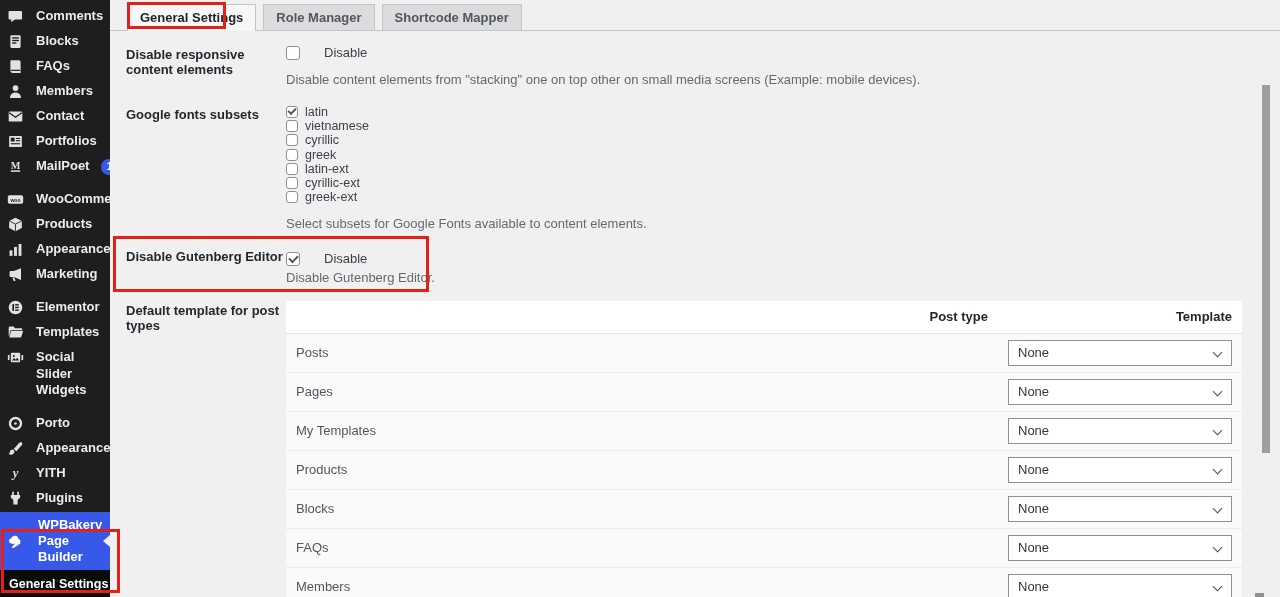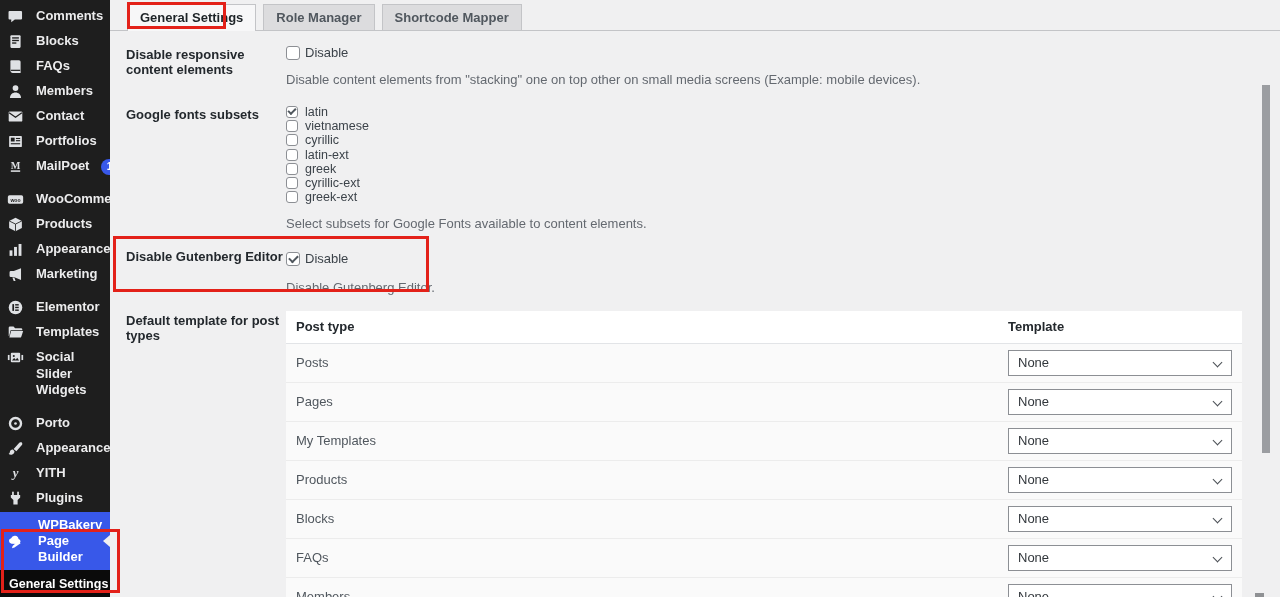--- a/index.html
+++ b/index.html
@@ -34,40 +34,40 @@
   .tabbar { display:flex; gap:7px; padding:4px 0 0 17px; border-bottom:1px solid #c3c4c7; }
   .nav-tab { padding:5px 12px; background:#dcdcde; border:1px solid #c3c4c7; border-bottom:none;
              font-size:13px; font-weight:600; color:#50575e; cursor:pointer; white-space:nowrap; }
   .nav-tab.active { background:#f7f7f8; color:#1d2327; margin-bottom:-1px; padding-bottom:6px; }
 
   .form { padding:14px 0 0 16px; }
   .setting-row { display:flex; }
   .setting-label { width:160px; flex:none; font-size:13px; font-weight:600; color:#23282d;
                    line-height:15px; padding-top:2px; }
   .setting-control { flex:1; }
-  .cb-row { display:inline-flex; align-items:center; gap:5px; font-size:13px; color:#3c434a; cursor:pointer; }
+  .cb-row { display:inline-flex; align-items:center; gap:24px; font-size:13px; color:#3c434a; cursor:pointer; }
   .cb { width:14px; height:14px; border:1px solid #8c8f94; border-radius:3px; background:#fff;
         display:inline-flex; align-items:center; justify-content:center; flex:none; }
   .cb.checked::after { content:""; width:7px; height:4px; border-left:2px solid #50575e;
                        border-bottom:2px solid #50575e; transform:rotate(-45deg); margin-top:-2px; }
   .cb.small { width:12px; height:12px; border-radius:3px; }
   .cb.small.checked::after { width:6px; height:3px; }
   .desc { font-size:13px; color:#646970; margin-top:8px; }
   .row-responsive { margin-bottom:18px; }
   .row-fonts { margin-bottom:16px; }
   .row-fonts .desc { margin-top:11px; }
   .row-gutenberg { margin-bottom:16px; }
-  .row-gutenberg .desc { margin-top:14px; }
+  .row-gutenberg .desc { margin-top:4px; }
   .fs-row { height:14.3px; display:flex; align-items:center; gap:7px; font-size:12.5px;
             color:#3c434a; cursor:pointer; }
 
   
   .tmpl-table { border-collapse:collapse; width:100%; background:#fff; }
   .row-table .setting-control { margin-right:38px; }
-  .tmpl-table th { text-align:left; font-size:13px; font-weight:700; color:#23282d;
+  .tmpl-table th { text-align:right; font-size:13px; font-weight:700; color:#23282d;
                    background:#fff; height:32px; padding:0 10px; border-bottom:1px solid #e2e4e7; }
   .tmpl-table td { height:39px; padding:0 10px; font-size:13px; color:#50575e;
                    background:#fafafa; border-bottom:1px solid #ececec; }
   .tmpl-table td.template-col, .tmpl-table th.template-col { width:240px; }
   .select-wrap { position:relative; display:inline-block; }
   .select-wrap select { -webkit-appearance:none; appearance:none; width:224px; height:26px;
                         padding:0 26px 0 9px; border:1px solid #8c8f94; border-radius:0;
                         background:#fff; color:#32373c; font-size:13px;
                         font-family:"Liberation Sans", sans-serif; cursor:pointer; }
   .select-wrap::after { content:""; position:absolute; right:11px; top:9px; width:6px; height:6px;
@@ -309,25 +309,25 @@
               <label class="fs-row">
                 <span class="cb small"></span>
                 <span>vietnamese</span>
               </label>
               <label class="fs-row">
                 <span class="cb small"></span>
                 <span>cyrillic</span>
               </label>
               <label class="fs-row">
                 <span class="cb small"></span>
+                <span>greek</span>
+              </label>
+              <label class="fs-row">
+                <span class="cb small"></span>
                 <span>latin-ext</span>
-              </label>
-              <label class="fs-row">
-                <span class="cb small"></span>
-                <span>greek</span>
               </label>
               <label class="fs-row">
                 <span class="cb small"></span>
                 <span>cyrillic-ext</span>
               </label>
               <label class="fs-row">
                 <span class="cb small"></span>
                 <span>greek-ext</span>
               </label>
             </div>

